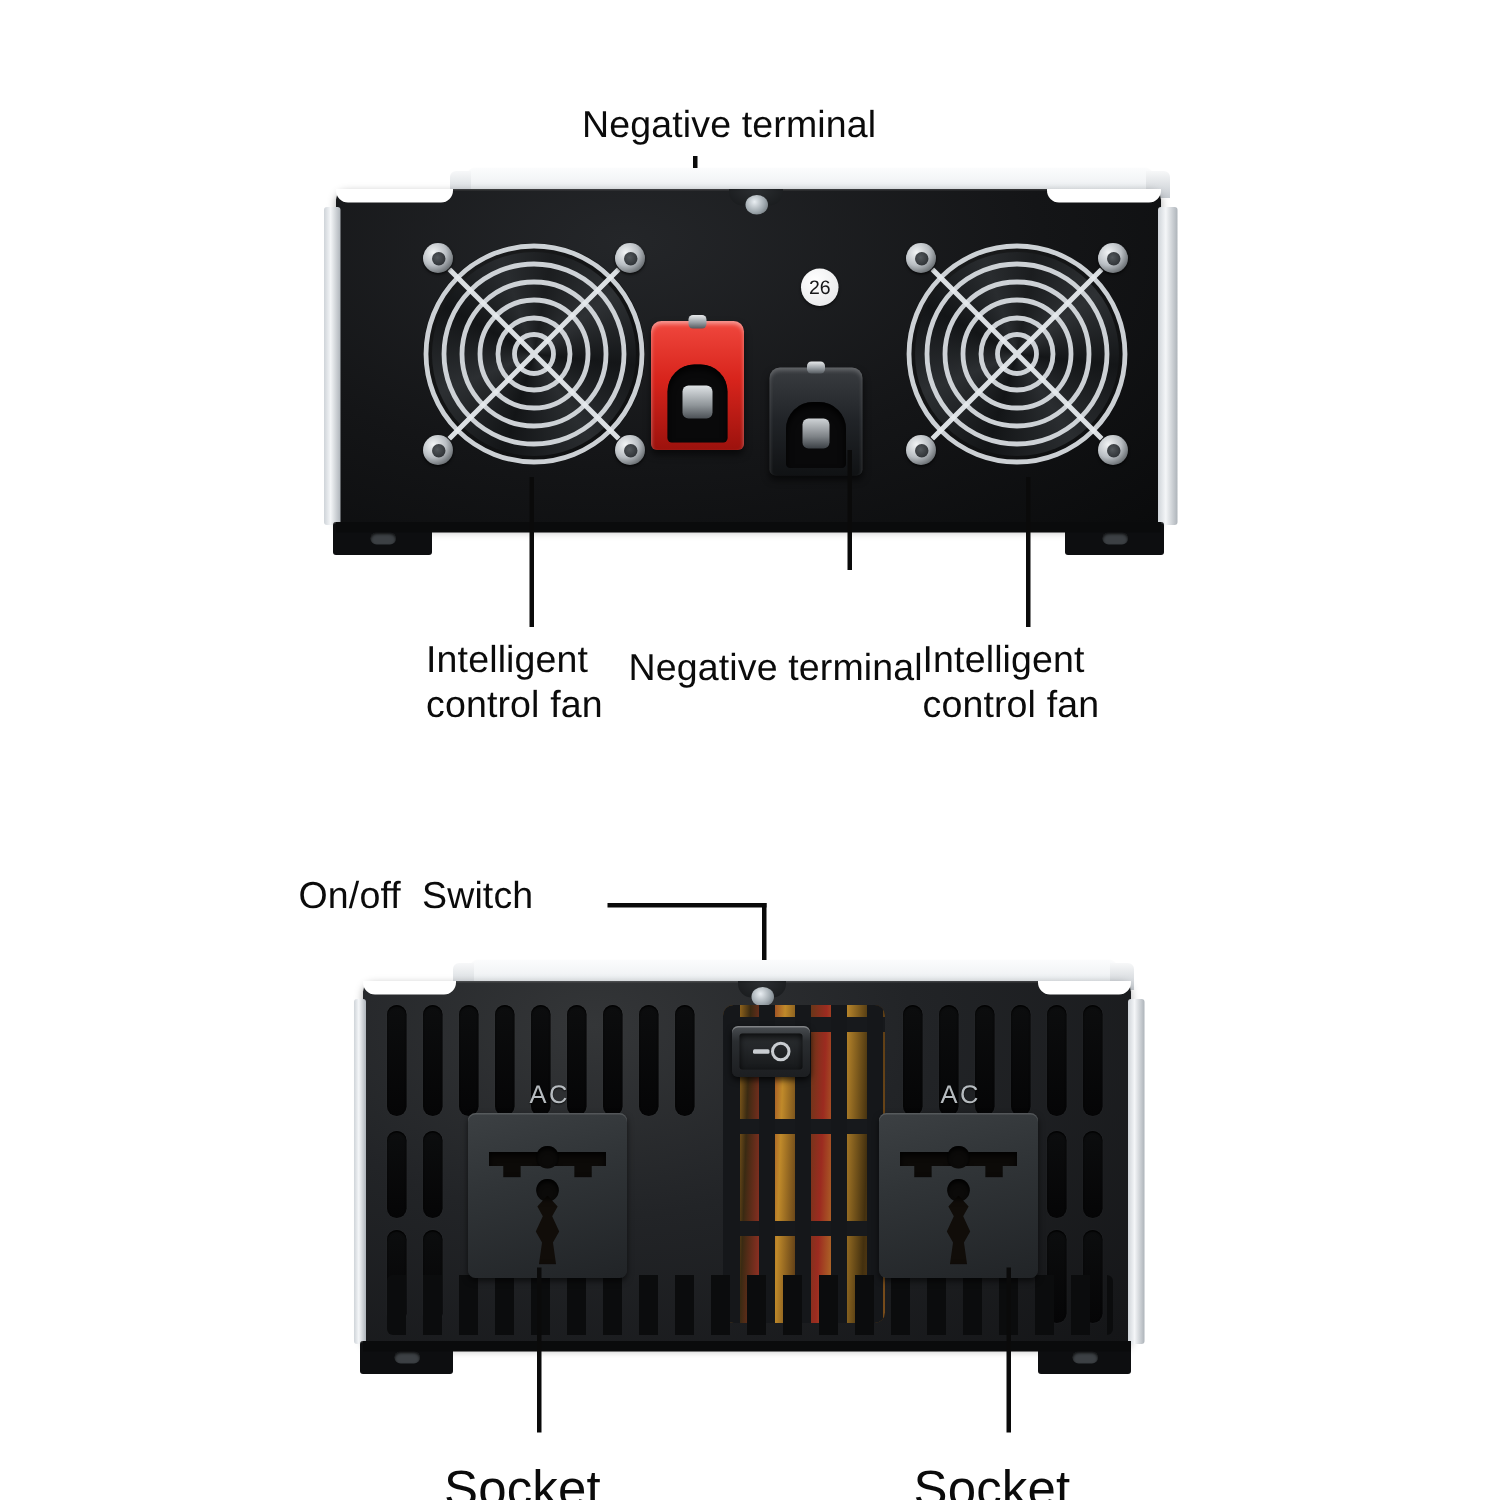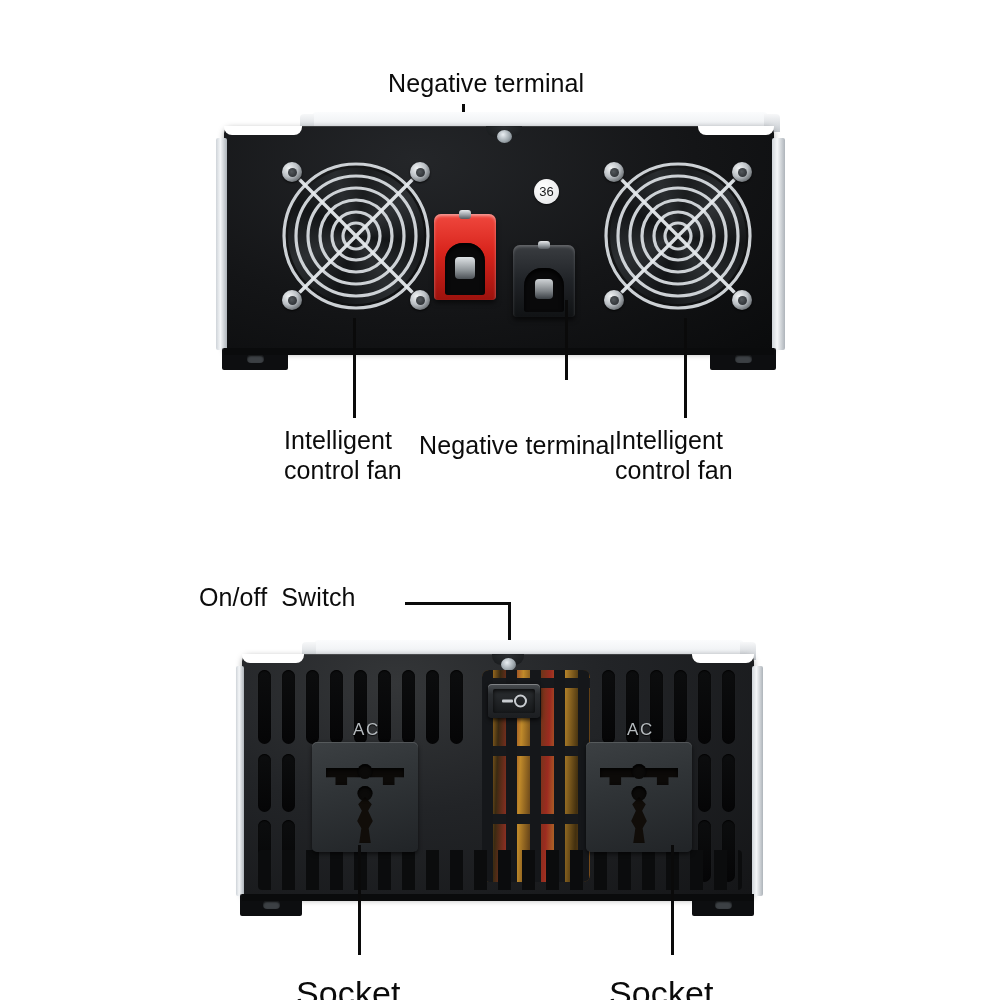--- a/index.html
+++ b/index.html
@@ -190,21 +190,21 @@
 
       <div class="notch" style="left:8px;top:14px;width:78px;height:9px;"></div>
       <div class="notch" style="left:482px;top:14px;width:76px;height:9px;"></div>
 
       <div class="side-rail" style="left:0px;top:26px;width:11px;height:212px;"></div>
       <div class="side-rail" style="left:556px;top:26px;width:13px;height:212px;"></div>
 
       <div class="bumpnotch" style="left:270px;top:14px;width:36px;"></div>
       <div class="topscrew" style="left:281px;top:18px;"></div>
 
-      <div class="badge48" style="left:318px;top:67px;">36</div>
+      <div class="badge48" style="left:318px;top:67px;">26</div>
 
       <div class="abs" style="left:60px;top:44px;width:160px;height:160px;">
         <div class="fan" style="left:6px;top:6px;width:148px;height:148px;">
           <div class="blades"></div>
         </div>
         <svg class="grillewrap" width="160" height="160" viewBox="0 0 160 160">
           <g fill="none" stroke="#d7dce0" stroke-width="3.2" opacity="0.95">
             <circle cx="80" cy="80" r="72"></circle>
               <circle cx="80" cy="80" r="60"></circle>
             <circle cx="80" cy="80" r="48"></circle>

